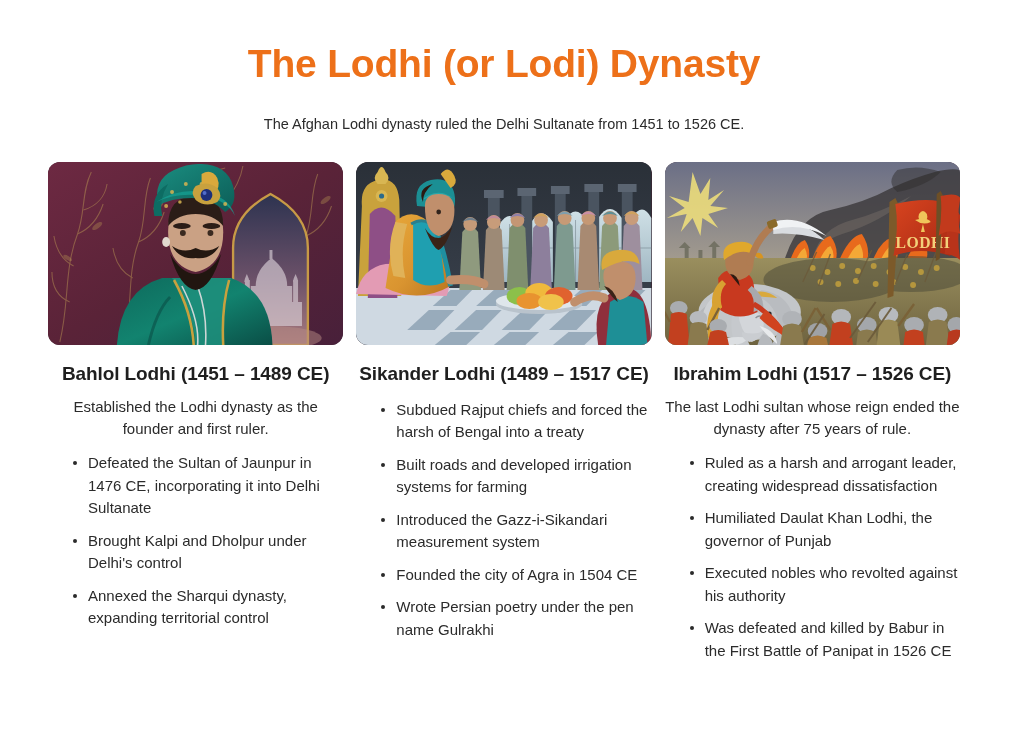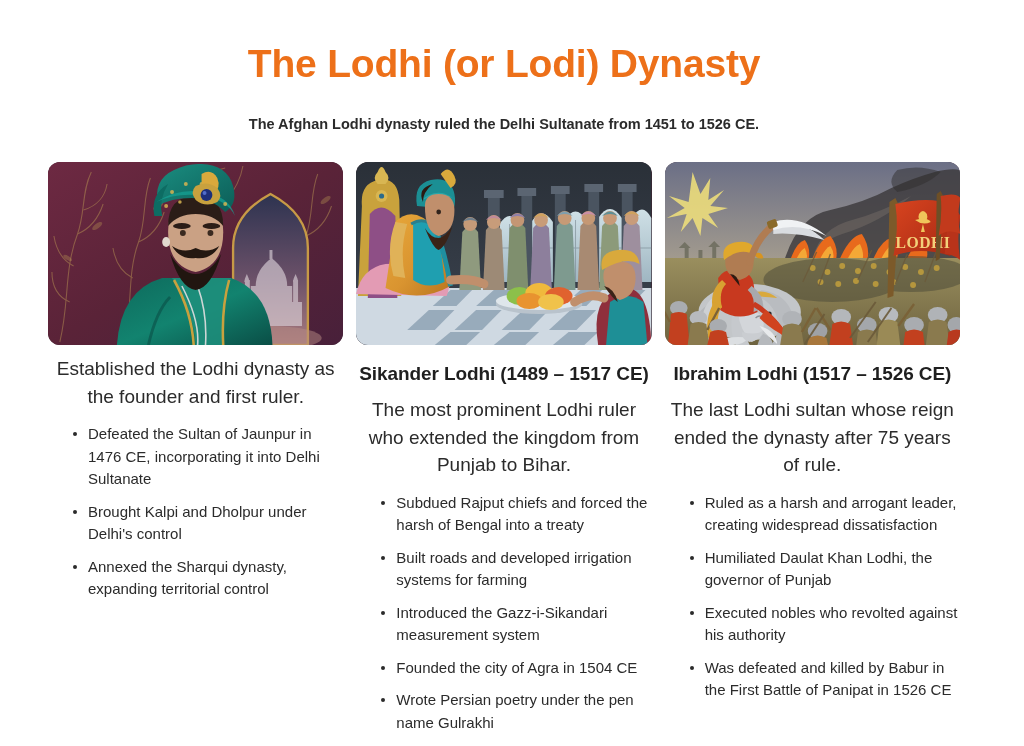--- a/index.html
+++ b/index.html
@@ -32,21 +32,20 @@
     padding-top: 42px;
     line-height: 1.12;
   }
   .subtitle {
     text-align: center;
     font-size: 14.5px;
     color: #2b2b2b;
     margin: 0;
     padding-top: 29px;
     line-height: 1.35;
-    font-weight: bold;
   }
   .columns {
     display: flex;
     gap: 13px;
     margin-top: 28px;
     align-items: flex-start;
   }
   .col {
     flex: 1 1 0;
     min-width: 0;
@@ -65,21 +64,21 @@
     font-size: 19px;
     font-weight: bold;
     color: #1f1f1f;
     margin: 0;
     padding-top: 17px;
     line-height: 1.25;
     letter-spacing: -0.1px;
   }
   .intro {
     text-align: center;
-    font-size: 19px;
+    font-size: 15px;
     color: #2b2b2b;
     margin: 0;
     padding-top: 10px;
     line-height: 1.45;
   }
   ul.facts {
     margin: 13px 0 8px 0;
     padding: 0 0 0 25px;
     list-style: none;
   }
@@ -209,20 +208,21 @@
               <circle cx="162" cy="38" r="1.8"></circle>
           </g>
           <path d="M156 12 q10 -6 16 4 q4 10 -4 16 l-12 -8z" fill="#d9a93c"></path>
           <path d="M150 24 q12 -6 22 2 q6 8 0 14 q-12 6 -22 -2 q-6 -8 0 -14z" fill="#c8a13e"></path>
           <circle cx="161" cy="33" r="6" fill="#1d2f7a"></circle>
           <circle cx="159" cy="31" r="2" fill="#5f7de0" opacity="0.8"></circle>
           <ellipse cx="120" cy="80" rx="4" ry="5" fill="#e2d9cf"></ellipse>
           <path d="M102 183 q8 -34 22 -48" fill="none" stroke="#0a4e46" stroke-width="3" opacity="0.6"></path>
         </svg>
       </div>
+      <h2 class="ruler-name">Bahlol Lodhi (1451 – 1489 CE)</h2>
       <p class="intro">Established the Lodhi dynasty as the founder and first ruler.</p>
       <ul class="facts">
         <li>Defeated the Sultan of Jaunpur in 1476 CE, incorporating it into Delhi Sultanate</li>
         <li>Brought Kalpi and Dholpur under Delhi's control</li>
         <li>Annexed the Sharqui dynasty, expanding territorial control</li>
       </ul>
     </div>
 
     <div class="col">
       <div class="thumb">
@@ -365,21 +365,20 @@
           </g>
           <path d="M246 183 q-8 -48 22 -56 q30 -8 32 56z" fill="#8f2f3c"></path>
           <path d="M258 140 q18 -12 34 0 l4 43 h-42z" fill="#1e8f96"></path>
           <path d="M252 120 q-4 -18 14 -20 q18 -2 18 16 q0 18 -16 22 q-14 -6 -16 -18z" fill="#c08f6c"></path>
           <path d="M250 108 q-4 -18 16 -20 q20 -2 22 14 q-14 -8 -38 6z" fill="#d9a93c"></path>
           <path d="M252 124 q10 14 14 16 q-4 -14 -14 -16z" fill="#3a2318"></path>
           <path d="M222 140 q16 -10 30 -4" fill="none" stroke="#c08f6c" stroke-width="9" stroke-linecap="round"></path>
         </svg>
       </div>
       <h2 class="ruler-name">Sikander Lodhi (1489 – 1517 CE)</h2>
-      <p class="intro">The most prominent Lodhi ruler who extended the kingdom from Punjab to Bihar.</p>
       <ul class="facts">
         <li>Subdued Rajput chiefs and forced the harsh of Bengal into a treaty</li>
         <li>Built roads and developed irrigation systems for farming</li>
         <li>Introduced the Gazz-i-Sikandari measurement system</li>
         <li>Founded the city of Agra in 1504 CE</li>
         <li>Wrote Persian poetry under the pen name Gulrakhi</li>
       </ul>
     </div>
 
     <div class="col">

